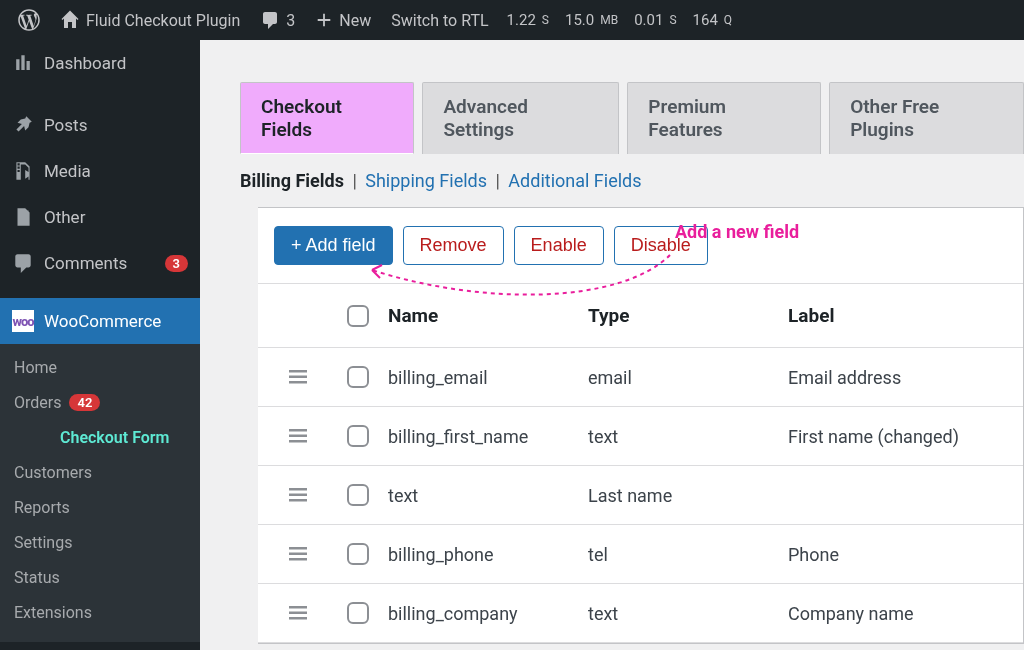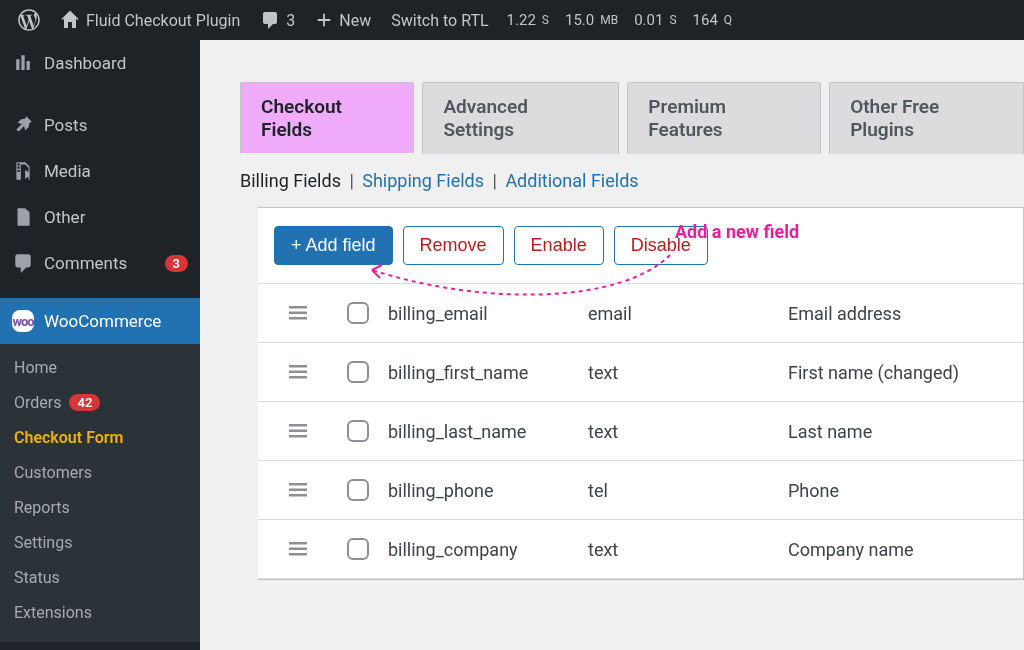--- a/index.html
+++ b/index.html
@@ -15,38 +15,38 @@
   
   .shell { display:flex; height:calc(650px - 40px); }
 
   
   .sidebar { width:200px; background:#1d2327; color:#c3c4c7; font-size:17px; overflow:hidden;}
   .side-item { display:flex; align-items:center; gap:10px; padding:12px 12px; cursor:pointer; position:relative;}
   .side-item svg { width:22px; height:22px; fill:#9ca2a7; flex:0 0 22px;}
   .side-item .lbl { flex:1; }
   .side-item.active { background:#2271b1; color:#fff; }
   .side-item.active::after{ content:""; position:absolute; right:-8px; top:50%; transform:translateY(-50%); border:8px solid transparent; border-right-color:#f0f0f1;}
-  .woo-icon { width:22px; height:22px; background:#fff; border-radius:8px; display:flex; align-items:center; justify-content:center; flex:0 0 22px;}
+  .woo-icon { width:22px; height:22px; background:#fff; border-radius:0; display:flex; align-items:center; justify-content:center; flex:0 0 22px;}
   .woo-icon span{ color:#7f54b3; font-weight:800; font-size:13px; letter-spacing:-1px;}
   .badge { background:#d63638; color:#fff; border-radius:10px; font-size:13px; padding:1px 8px; font-weight:600;}
   .submenu { background:#2c3338; padding:6px 0 12px 0;}
   .sub-item { padding:8px 14px; color:#a7aaad; font-size:16px; cursor:pointer; display:flex; align-items:center; gap:8px;}
-  .sub-item.current { color:#eab308; font-weight:600;}
+  .sub-item.current { color:#5eead4; font-weight:600;margin-left:46px;}
 
   
   .main { flex:1; background:#f0f0f1; overflow:hidden; position:relative;}
 
   
   .tabs { display:flex; gap:8px; padding:42px 0 0 40px; }
   .tab { background:#dcdcde; color:#50575e; font-size:19px; font-weight:600; padding:12px 20px; border:1px solid #c3c4c7; border-bottom:none; cursor:pointer; border-radius:2px 2px 0 0;}
   .tab.active { background:#f0abfc; color:#1d2327; border-bottom:1px solid #fff; position:relative; z-index:2;}
 
   
   .sublinks { padding:16px 0 16px 40px; font-size:18px;}
-  .sublinks .cur { font-weight:400; color:#1d2327;margin-top:11px;}
+  .sublinks .cur { font-weight:700; color:#1d2327;margin-top:11px;}
   .sublinks a { color:#2271b1; text-decoration:none;}
   .sublinks .sep { color:#555; padding:0 4px;}
 
   
   .panel { margin-left:58px; background:#fff; border:1px solid #c3c4c7; border-left:none; }
   .toolbar { padding:18px 16px; display:flex; gap:10px; border-bottom:1px solid #dcdcde;}
   .btn { font-size:18px; padding:8px 16px; border-radius:4px; cursor:pointer; border:1px solid #2271b1; background:#fff; color:#b91c1c; font-weight:500;}
   .btn.primary { background:#2271b1; color:#fff;}
 
   
@@ -199,20 +199,29 @@
 
     <div class="panel">
       <div class="toolbar">
         <button class="btn primary">+ Add field</button>
         <button class="btn">Remove</button>
         <button class="btn">Enable</button>
         <button class="btn">Disable</button>
       </div>
 
       <div class="tbl">
+        <div class="row head">
+          <div></div>
+          <div class="chk">
+              <div class="box"></div>
+            </div>
+          <div>Name</div>
+          <div>Type</div>
+          <div>Label</div>
+        </div>
 
         <div class="row">
             <div class="drag">
               <svg viewBox="0 0 18 14">
                 <rect y="0" width="18" height="2.5"></rect>
                 <rect y="5.5" width="18" height="2.5"></rect>
                 <rect y="11" width="18" height="2.5"></rect>
               </svg>
             </div>
             <div class="chk">
@@ -241,21 +250,20 @@
             <div class="drag">
               <svg viewBox="0 0 18 14">
                 <rect y="0" width="18" height="2.5"></rect>
                 <rect y="5.5" width="18" height="2.5"></rect>
                 <rect y="11" width="18" height="2.5"></rect>
               </svg>
             </div>
             <div class="chk">
               <div class="box"></div>
             </div>
-            <div>billing_last_name</div>
             <div>text</div>
             <div>Last name</div>
           </div>
           <div class="row">
             <div class="drag">
               <svg viewBox="0 0 18 14">
                 <rect y="0" width="18" height="2.5"></rect>
                 <rect y="5.5" width="18" height="2.5"></rect>
                 <rect y="11" width="18" height="2.5"></rect>
               </svg>

